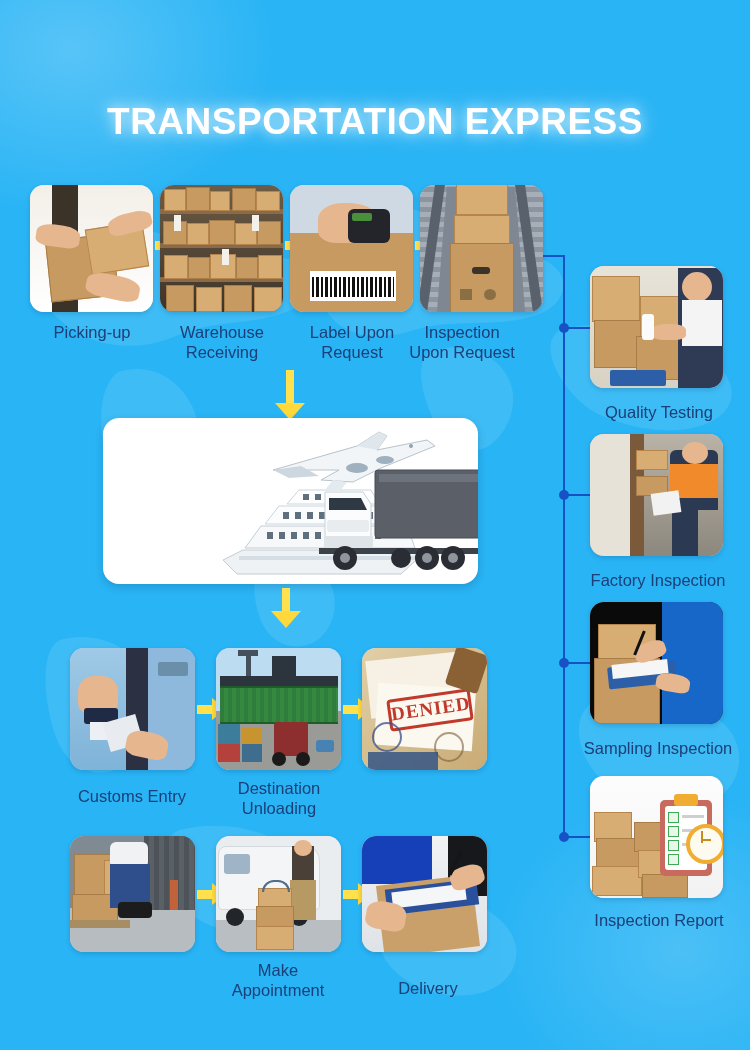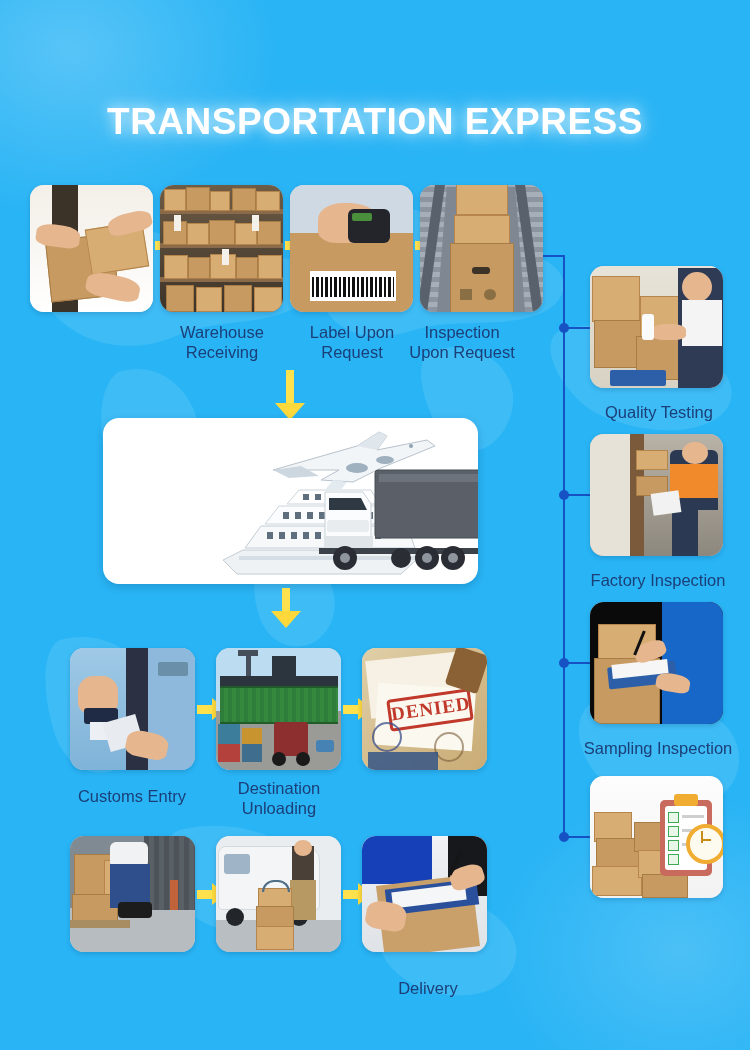--- a/index.html
+++ b/index.html
@@ -103,20 +103,21 @@
 
   <div class="tile" style="left:30px;top:185px;width:123px;height:127px;">
     <div class="ph" style="background:linear-gradient(#f3efe8,#ffffff);"></div>
     <div class="ph" style="background:#3b3228;width:26px;left:22px;top:0;height:100%;"></div>
     <div class="box" style="left:18px;top:52px;width:66px;height:60px;transform:rotate(-6deg);"></div>
     <div class="box2" style="left:58px;top:40px;width:56px;height:44px;transform:rotate(-9deg);"></div>
     <div class="skin" style="left:6px;top:40px;width:44px;height:22px;transform:rotate(8deg);"></div>
     <div class="skin" style="left:78px;top:28px;width:44px;height:20px;transform:rotate(-14deg);"></div>
     <div class="skin" style="left:56px;top:90px;width:54px;height:24px;transform:rotate(12deg);"></div>
   </div>
+  <div class="cap" style="left:12px;top:322px;width:160px;">Picking-up</div>
   <div class="arr-r" style="left:155px;top:241px;width:16px;"></div>
 
   <div class="tile" style="left:160px;top:185px;width:123px;height:127px;">
     <div class="ph" style="background:linear-gradient(#6d5c46,#3d3328);"></div>
     <div class="shelf" style="left:0;top:24px;width:100%;height:5px;"></div>
     <div class="shelf" style="left:0;top:58px;width:100%;height:5px;"></div>
     <div class="shelf" style="left:0;top:92px;width:100%;height:5px;"></div>
     <div class="box2" style="left:4px;top:4px;width:20px;height:20px;"></div>
     <div class="box" style="left:26px;top:2px;width:22px;height:22px;"></div>
     <div class="box2" style="left:50px;top:6px;width:18px;height:18px;"></div>
@@ -244,20 +245,21 @@
     <div class="ph" style="left:78px;top:50px;width:9px;height:9px;background:#e9f7e9;border:1px solid #3faa55;"></div>
     <div class="ph" style="left:78px;top:64px;width:9px;height:9px;background:#e9f7e9;border:1px solid #3faa55;"></div>
     <div class="ph" style="left:78px;top:78px;width:9px;height:9px;background:#e9f7e9;border:1px solid #3faa55;"></div>
     <div class="ph" style="left:92px;top:39px;width:22px;height:3px;background:#cfcfcf;"></div>
     <div class="ph" style="left:92px;top:53px;width:22px;height:3px;background:#cfcfcf;"></div>
     <div class="ph" style="left:92px;top:67px;width:22px;height:3px;background:#cfcfcf;"></div>
     <div class="ph" style="left:96px;top:48px;width:32px;height:32px;border-radius:50%;background:#fdfaf0;border:4px solid #f0ad31;"></div>
     <div class="ph" style="left:111px;top:55px;width:2px;height:12px;background:#c98c18;"></div>
     <div class="ph" style="left:111px;top:63px;width:10px;height:2px;background:#c98c18;"></div>
   </div>
+  <div class="cap" style="left:574px;top:910px;width:170px;">Inspection Report</div>
 
   <div class="arr-d" style="left:286px;top:370px;height:34px;"></div>
 
   <div class="card">
 
     <svg style="position:absolute;left:158px;top:6px;width:180px;height:74px;" viewBox="0 0 180 74">
       <path d="M12 46 L96 22 L118 8 L126 12 L116 26 L166 16 L174 22 L120 44 L92 58 L60 56 L78 46 Z" fill="#f2f5f8" stroke="#b8c2cc" stroke-width="1"></path>
       <path d="M96 22 L118 8 L126 12 L116 26 Z" fill="#dfe6ec"></path>
       <ellipse cx="96" cy="44" rx="11" ry="5" fill="#9fb0bf"></ellipse>
       <ellipse cx="124" cy="36" rx="9" ry="4" fill="#9fb0bf"></ellipse>
@@ -391,20 +393,22 @@
     <div class="ph" style="left:10px;top:72px;width:18px;height:18px;border-radius:50%;background:#22262a;"></div>
     <div class="ph" style="left:74px;top:72px;width:18px;height:18px;border-radius:50%;background:#22262a;"></div>
     <div class="ph" style="left:76px;top:10px;width:22px;height:64px;background:#4b4038;"></div>
     <div class="skin" style="left:78px;top:4px;width:18px;height:16px;border-radius:50%;"></div>
     <div class="ph" style="left:74px;top:44px;width:26px;height:40px;background:#b79a63;"></div>
     <div class="box2" style="left:42px;top:52px;width:32px;height:18px;"></div>
     <div class="box" style="left:40px;top:70px;width:36px;height:20px;"></div>
     <div class="box2" style="left:40px;top:90px;width:36px;height:22px;"></div>
     <div class="ph" style="left:46px;top:44px;width:24px;height:10px;border:2px solid #4f6d86;border-radius:12px 12px 0 0;border-bottom:none;"></div>
   </div>
+  <div class="cap" style="left:212px;top:960px;width:132px;">Make
+Appointment</div>
   <div class="arr-r" style="left:343px;top:890px;width:16px;"></div>
 
   <div class="tile" style="left:362px;top:836px;width:125px;height:116px;">
     <div class="ph" style="background:linear-gradient(#f0f2f4,#dfe3e7);"></div>
     <div class="ph" style="left:0;top:0;width:70px;height:48px;background:#1540b8;"></div>
     <div class="ph" style="left:86px;top:0;width:39px;height:60px;background:#16181c;"></div>
     <div class="ph" style="left:18px;top:44px;width:96px;height:72px;background:#c9a06a;transform:rotate(-7deg);"></div>
     <div class="ph" style="left:24px;top:48px;width:92px;height:26px;background:#2a4f9b;transform:rotate(-7deg);"></div>
     <div class="ph" style="left:30px;top:52px;width:74px;height:16px;background:#f4f6f8;transform:rotate(-7deg);"></div>
     <div class="skin" style="left:88px;top:30px;width:34px;height:22px;transform:rotate(-18deg);"></div>

